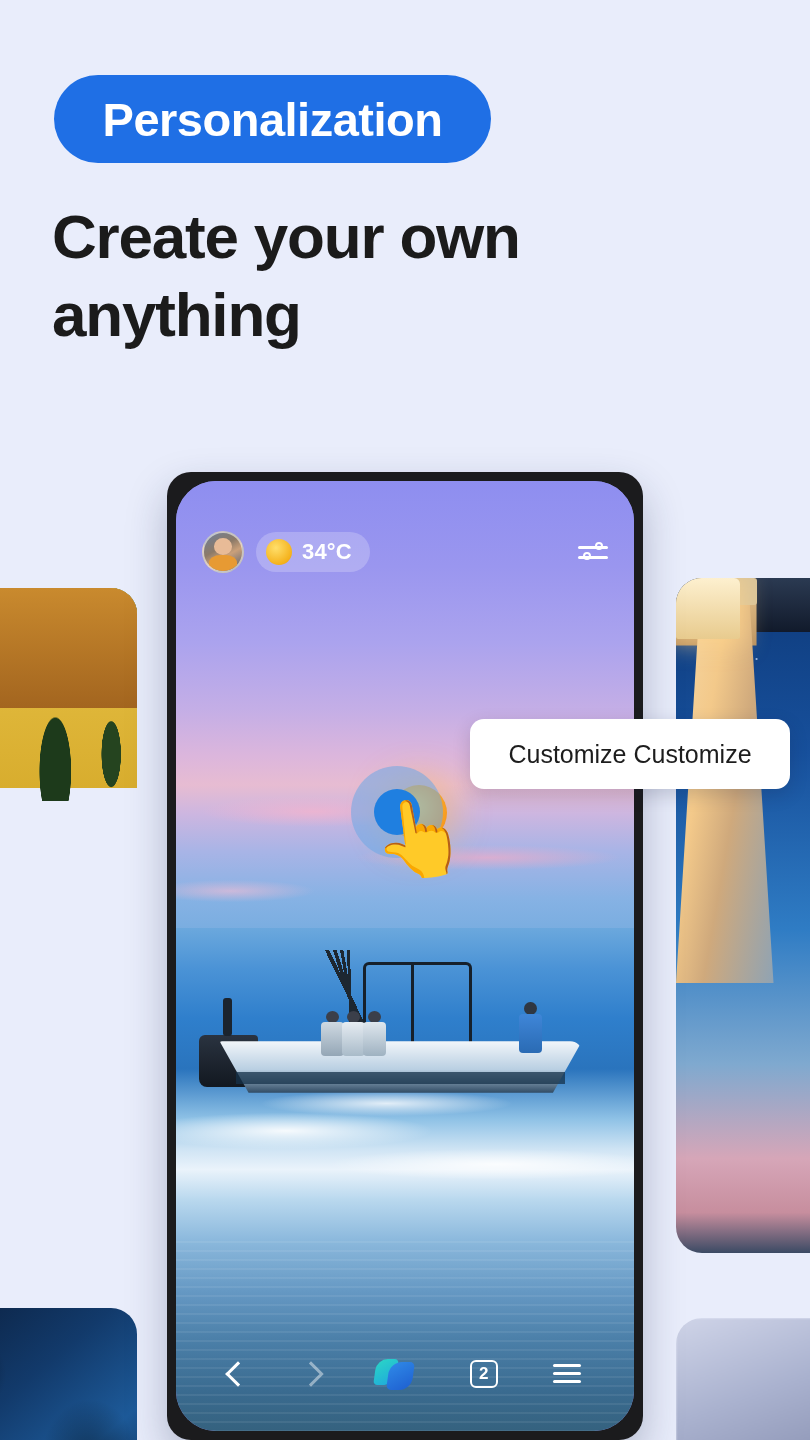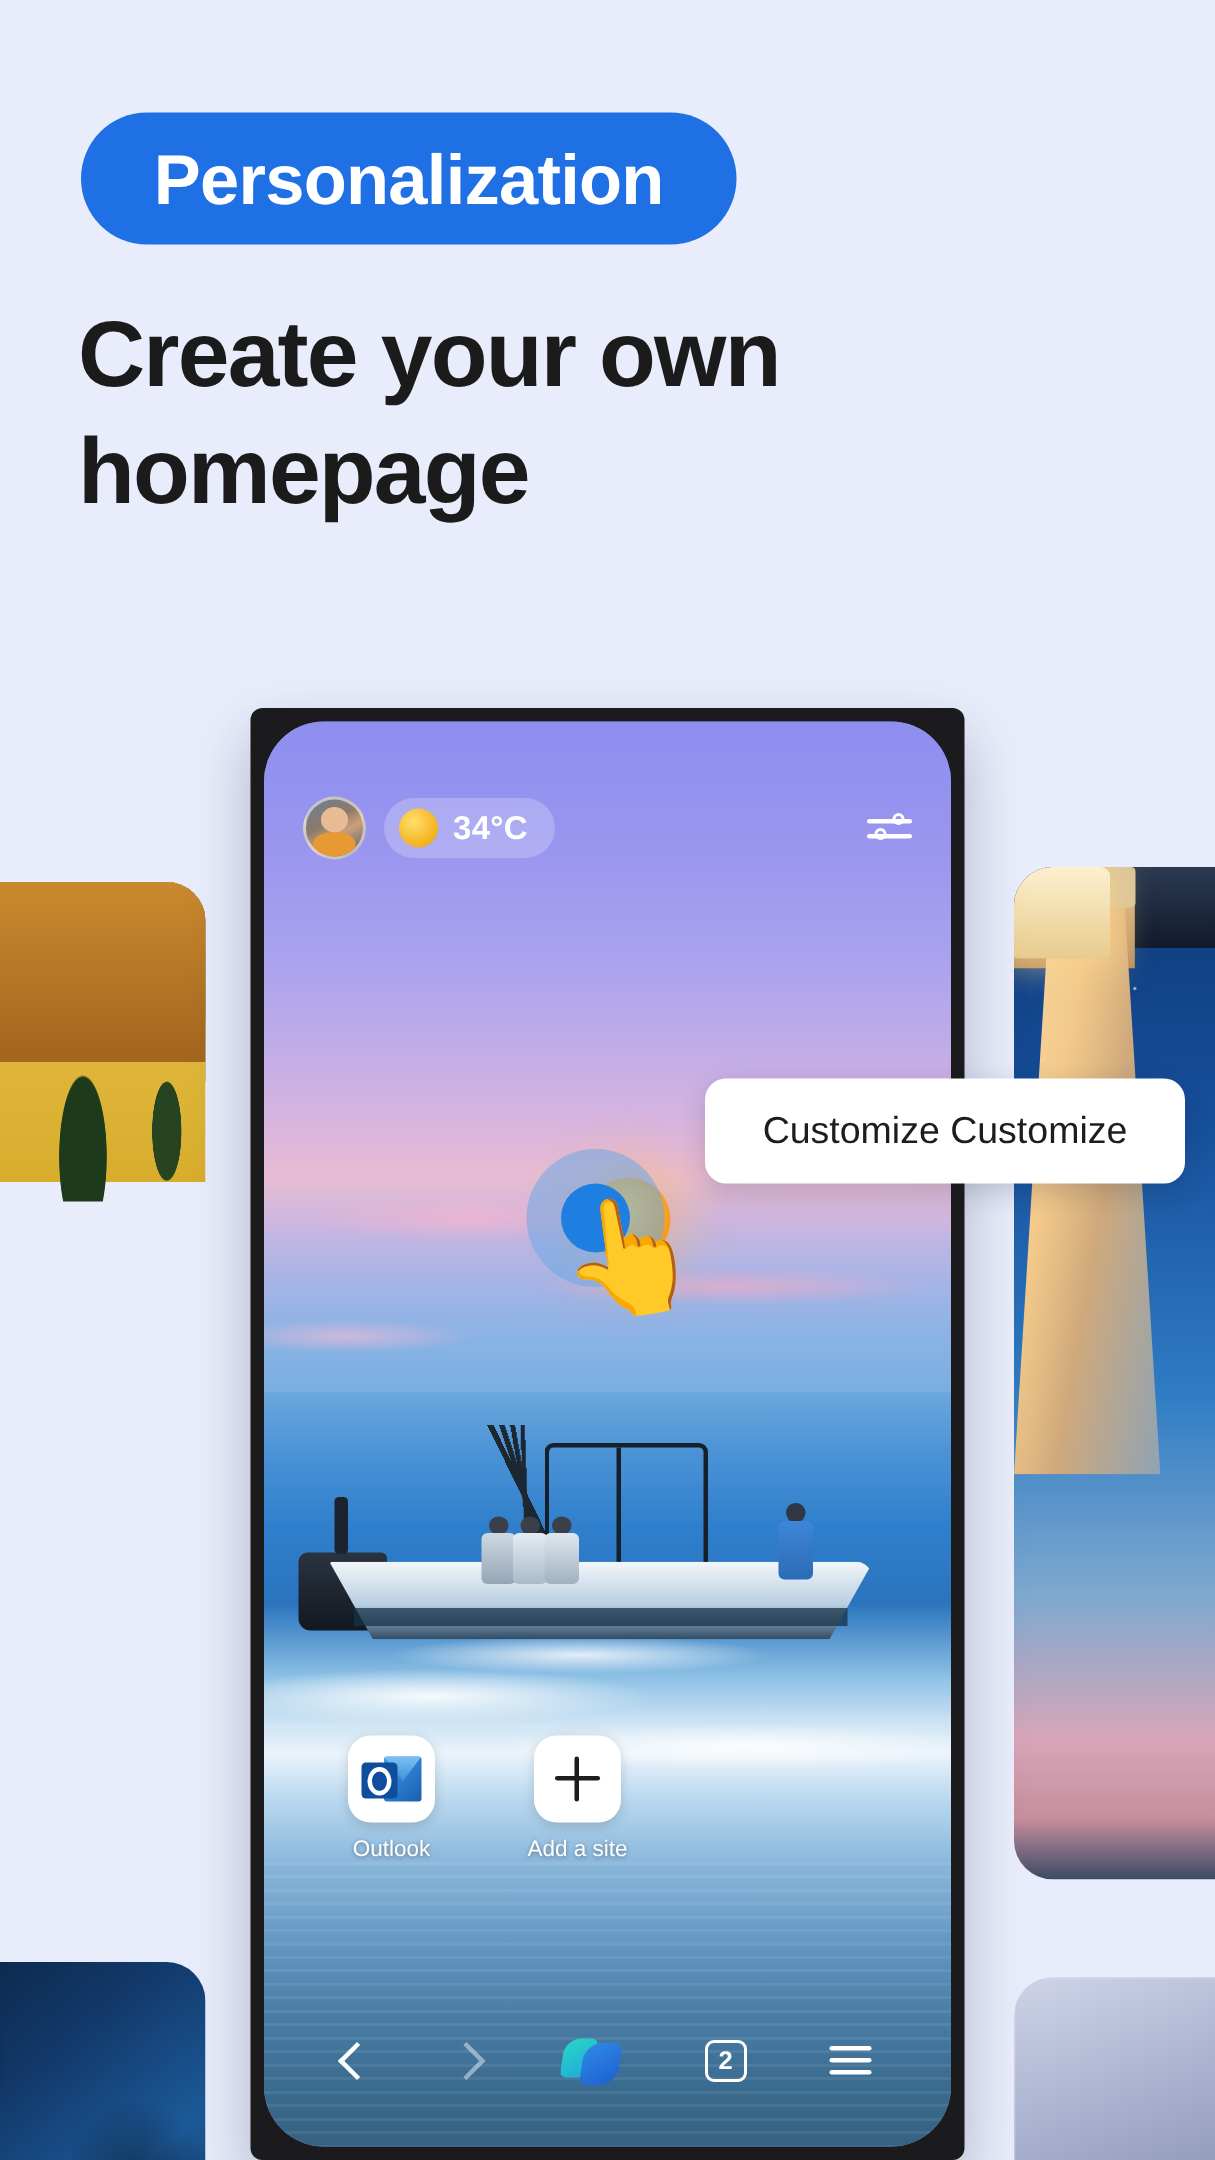--- a/index.html
+++ b/index.html
@@ -147,21 +147,21 @@
     inset: 0;
     background: linear-gradient(160deg,#cfd4e8 0%, #aab2cf 35%, #8e96b6 65%, #c3c9de 100%);
     filter: blur(1px);
   }
 
   
   .phone {
     position: absolute; left: 167px; top: 472px;
     width: 476px; height: 968px;
     background: #1b1b1d;
-    border-radius: 8px;
+    border-radius: 24px;
     padding: 9px;
     box-shadow: 0 18px 40px rgba(30,40,80,.28);
   }
   .screen {
     position: relative; width: 100%; height: 100%;
     border-radius: 40px; overflow: hidden;
     background: #8d8ee8;
   }
 
   
@@ -443,21 +443,21 @@
   .hamburger i:nth-child(1){ top: 0; }
   .hamburger i:nth-child(2){ top: 8px; }
   .hamburger i:nth-child(3){ top: 16px; }
 </style>
 </head>
 <body>
 
 <div class="badge">
   <span>Personalization</span>
 </div>
-<h1 class="headline">Create your own homepage</h1>
+<h1 class="headline">Create your own anything</h1>
 
 <div class="card card-left">
   <div class="layer mtn-sky"></div>
   <div class="layer mtn-peak"></div>
   <div class="layer mtn-rock"></div>
   <div class="layer mtn-forest-dark"></div>
   <div class="layer mtn-gold1"></div>
   <div class="layer mtn-green"></div>
   <div class="layer mtn-gold2"></div>
   <div class="layer mtn-trees"></div>
@@ -529,37 +529,20 @@
           <i></i>
           <b></b>
           <b></b>
       </div>
     </div>
 
     <div class="ripple"></div>
     <div class="hand">👆</div>
 
 
-    <div class="shortcuts">
-      <div class="shortcut">
-        <div class="tile">
-          <span class="outlook">
-              <span class="env"></span>
-              <span class="obox"></span>
-            </span>
-        </div>
-        <span class="sc-label">Outlook</span>
-      </div>
-      <div class="shortcut">
-        <div class="tile">
-            <span class="plus"></span>
-          </div>
-        <span class="sc-label">Add a site</span>
-      </div>
-    </div>
 
     <div class="navbar">
       <span class="chev back"></span>
       <span class="chev fwd"></span>
       <span class="copilot">
           <i class="p1"></i>
           <i class="p2"></i>
         </span>
       <span class="tabcount">2</span>
       <span class="hamburger">

